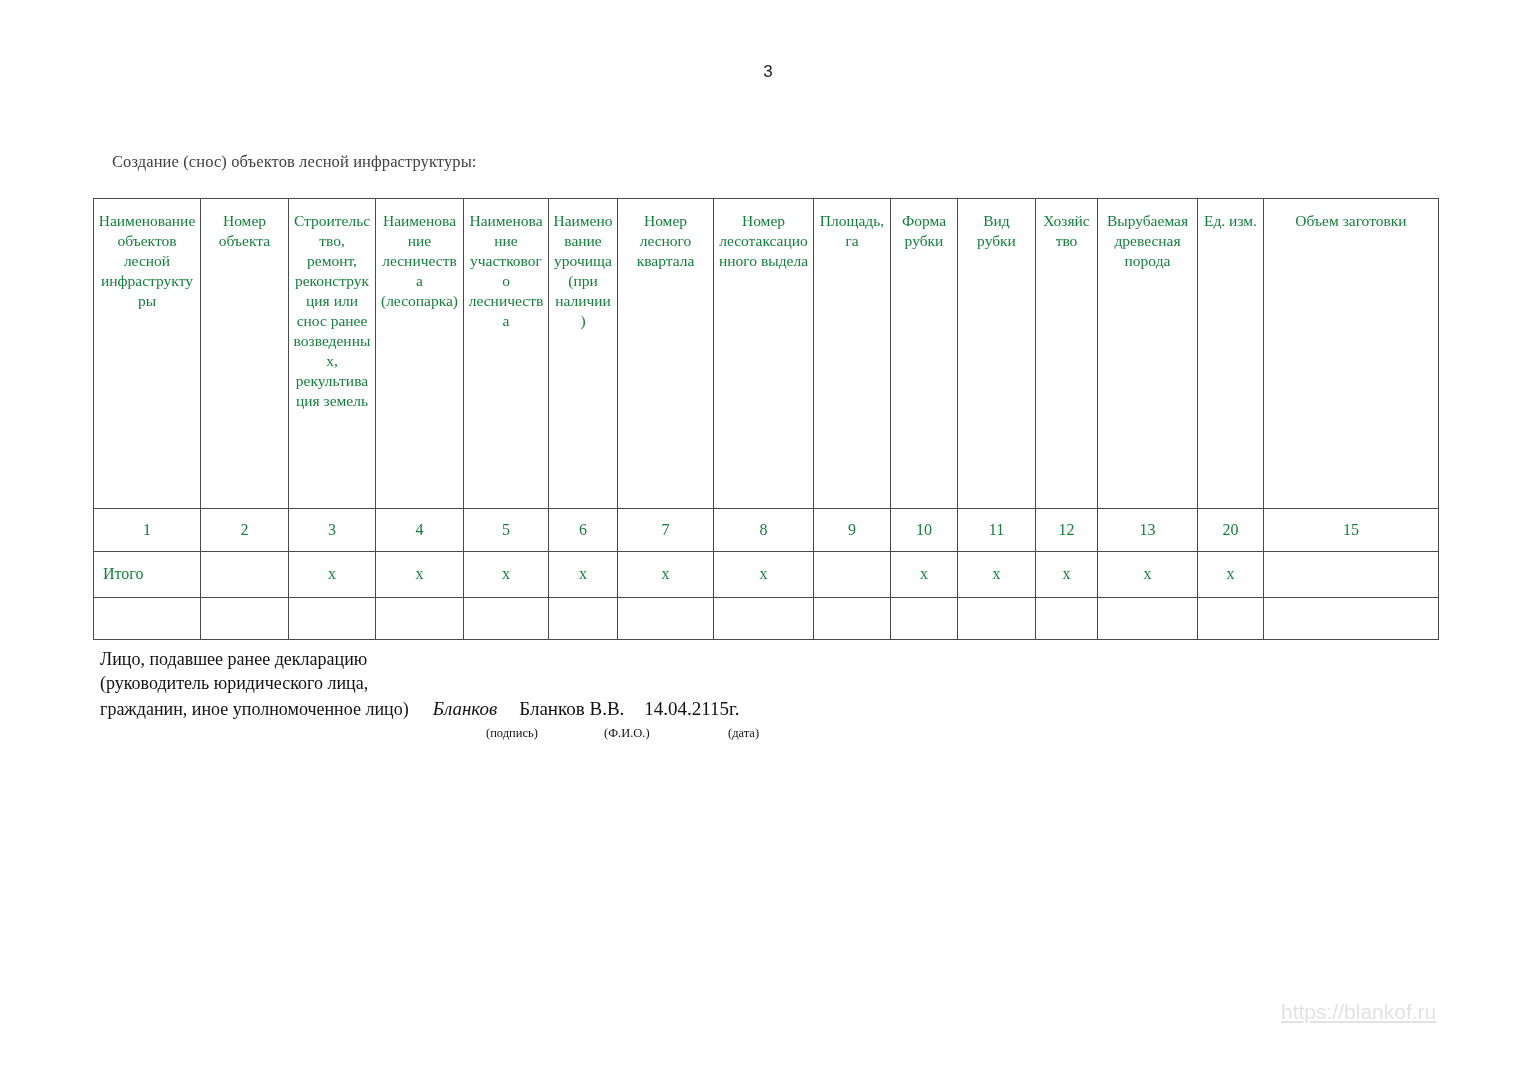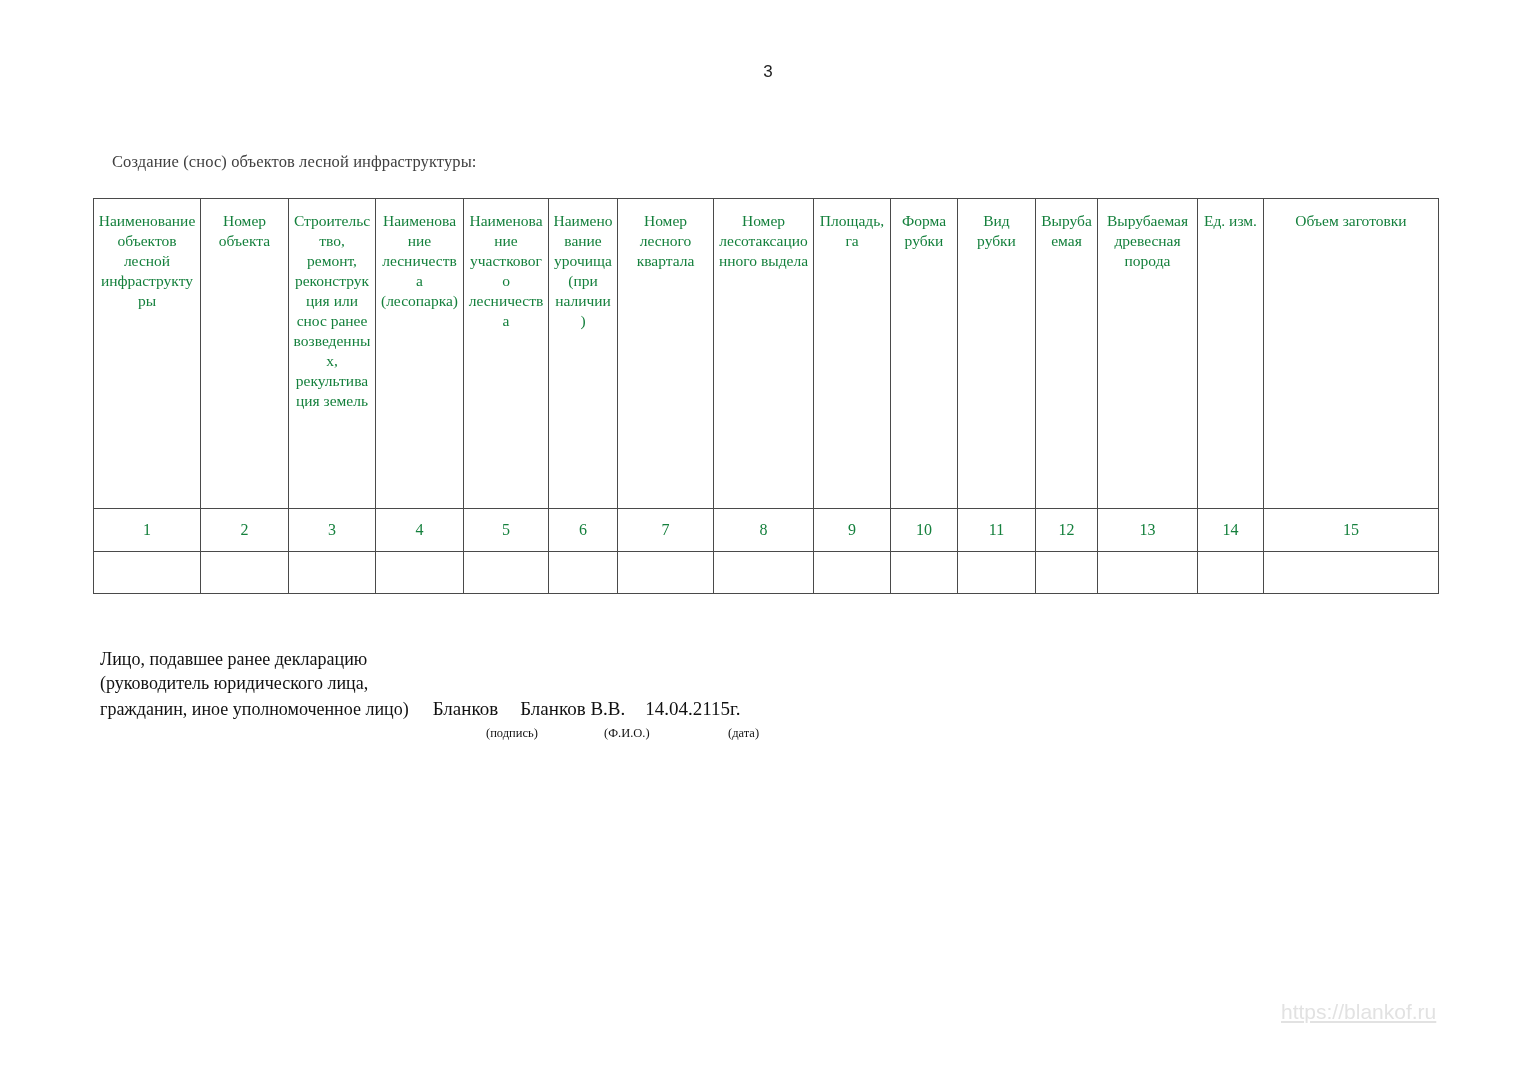--- a/index.html
+++ b/index.html
@@ -98,20 +98,21 @@
     color: #111;
   }
   .sign-line1, .sign-line2 { white-space: nowrap; }
   .sign-line3 {
     white-space: nowrap;
     position: relative;
   }
   .sign-l3-text { display: inline-block; text-align: right; }
   .signature-script {
     display: inline-block;
+    font-style: italic;
     font-size: 19px;
     margin-left: 24px;
   }
   .sign-fio {
     display: inline-block;
     margin-left: 22px;
     font-size: 19px;
   }
   .sign-date {
     display: inline-block;
@@ -196,21 +197,21 @@
       <td>
           <div class="hcell">Площадь, га</div>
         </td>
       <td>
           <div class="hcell">Форма рубки</div>
         </td>
       <td>
           <div class="hcell">Вид рубки</div>
         </td>
       <td>
-          <div class="hcell">Вырубаемая</div>
+          <div class="hcell">Хозяйство</div>
         </td>
       <td>
           <div class="hcell">Вырубаемая древесная порода</div>
         </td>
       <td>
           <div class="hcell">Ед. изм.</div>
         </td>
       <td>
           <div class="hcell">Объем заготовки</div>
         </td>
@@ -222,22 +223,39 @@
       <td>4</td>
       <td>5</td>
       <td>6</td>
       <td>7</td>
       <td>8</td>
       <td>9</td>
       <td>10</td>
       <td>11</td>
       <td>12</td>
       <td>13</td>
-      <td>14</td>
+      <td>20</td>
       <td>15</td>
+    </tr>
+    <tr class="total-row">
+      <td class="label-cell">Итого</td>
+      <td></td>
+      <td>x</td>
+      <td>x</td>
+      <td>x</td>
+      <td>x</td>
+      <td>x</td>
+      <td>x</td>
+      <td></td>
+      <td>x</td>
+      <td>x</td>
+      <td>x</td>
+      <td>x</td>
+      <td>x</td>
+      <td></td>
     </tr>
     <tr class="blank-row">
       <td></td>
       <td></td>
       <td></td>
       <td></td>
       <td></td>
       <td></td>
       <td></td>
       <td></td>

